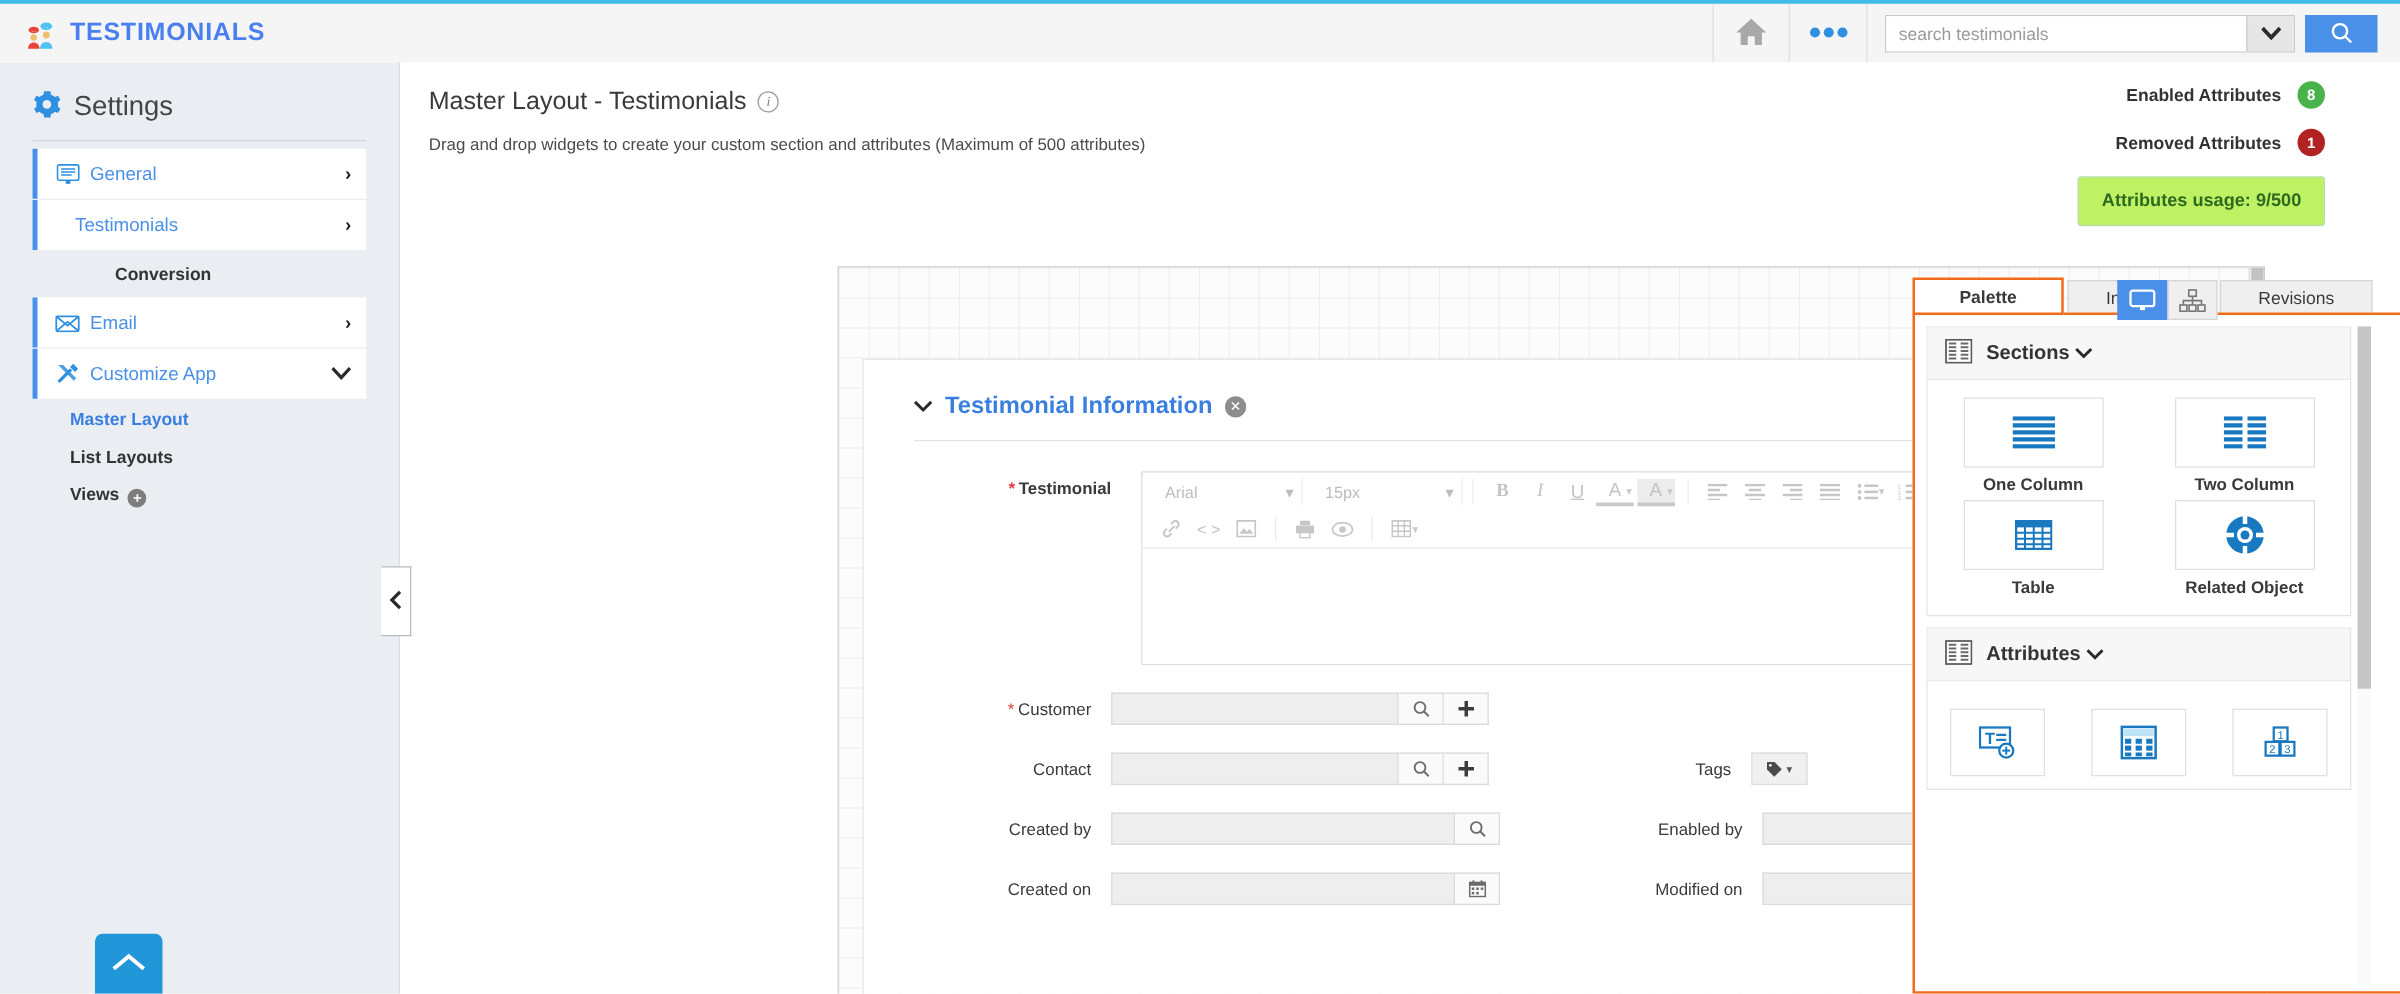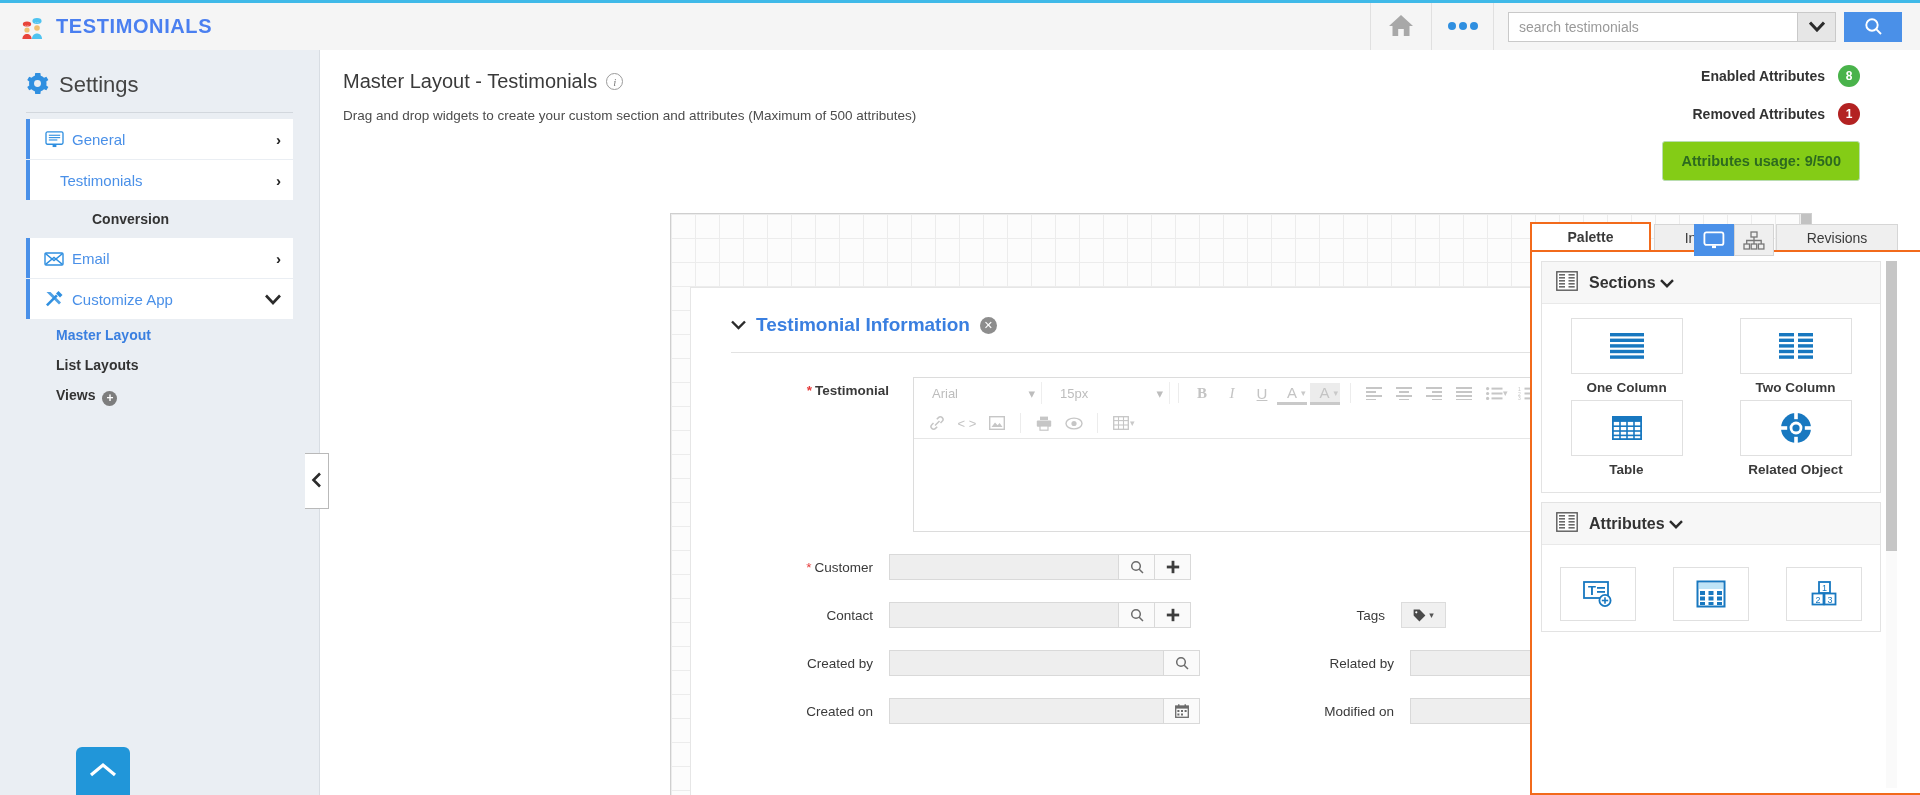--- a/index.html
+++ b/index.html
@@ -112,21 +112,21 @@
   #stats{ position:absolute; right:60px; top:15px; text-align:right; }
   .stat-row{ display:flex; align-items:center; justify-content:flex-end; gap:13px; margin-bottom:16px; }
   .stat-label{ font-size:14px; font-weight:bold; color:#333; }
   .badge{
     min-width:22px; height:22px; border-radius:11px; color:#fff; font-size:12px; font-weight:bold;
     display:inline-flex; align-items:center; justify-content:center; padding:0 6px;
   }
   .badge.green{ background:#49b34b; }
   .badge.red{ background:#b32222; }
   #usage-pill{
-    display:inline-block; background:#84cc16; border:1px solid #b9ddb0; color:#2d6a1f;
+    display:inline-block; background:#bef264; border:1px solid #b9ddb0; color:#2d6a1f;
     font-size:14.5px; font-weight:bold; padding:11px 18px; border-radius:3px;
   }
 
   
   #canvas-area{
     position:absolute; left:349px; top:163px; width:1142px; height:632px;
     border:1px solid #cfcfcf; border-bottom:none;
     background-color:#fcfcfc;
     background-image:
       linear-gradient(to right, #ececec 1px, transparent 1px),
@@ -660,21 +660,21 @@
           <div class="fl" style="width:198px;">Created by</div>
           <div class="finput" style="width:275px;"></div>
           <div class="fbtn">
             <svg width="14" height="14" viewBox="0 0 14 14">
                 <circle cx="6" cy="6" r="4.3" stroke="#6b6b6b" stroke-width="1.5" fill="none"></circle>
                 <line x1="9.2" y1="9.2" x2="13" y2="13" stroke="#6b6b6b" stroke-width="1.5"></line>
               </svg>
           </div>
         </div>
         <div class="field-cell" style="margin-left:120px;">
-          <div class="fl" style="width:90px;">Related by</div>
+          <div class="fl" style="width:90px;">Enabled by</div>
           <div class="finput" style="width:275px;"></div>
           <div class="fbtn">
             <svg width="14" height="14" viewBox="0 0 14 14">
                 <circle cx="6" cy="6" r="4.3" stroke="#6b6b6b" stroke-width="1.5" fill="none"></circle>
                 <line x1="9.2" y1="9.2" x2="13" y2="13" stroke="#6b6b6b" stroke-width="1.5"></line>
               </svg>
           </div>
         </div>
       </div>
 

